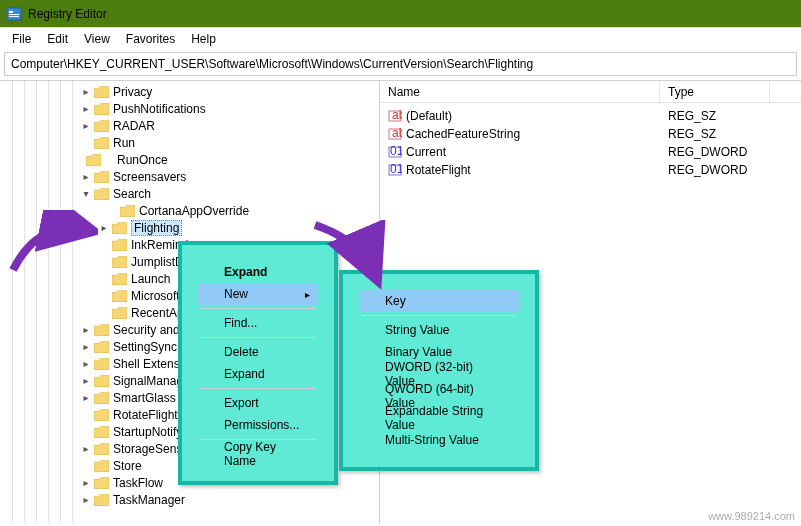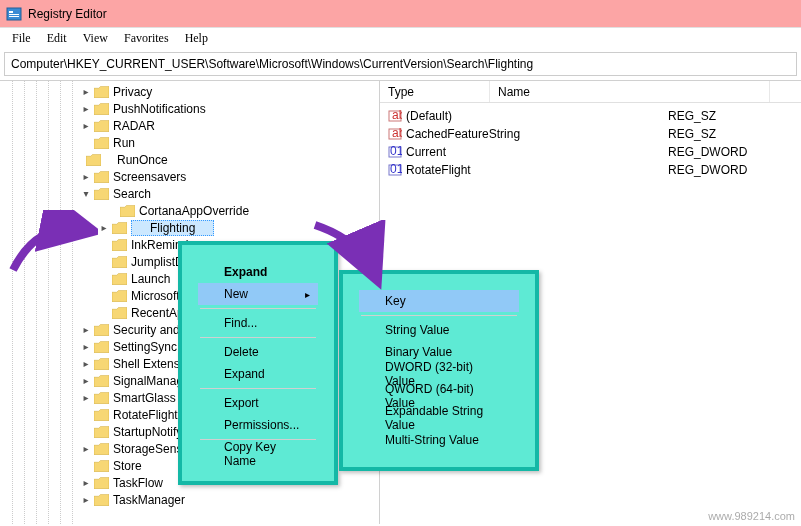--- a/index.html
+++ b/index.html
@@ -1,39 +1,39 @@
 <!DOCTYPE html>
 <html><head>
 <meta charset="utf-8">
 <style>
   * { box-sizing: border-box; font-family: "Segoe UI", Tahoma, sans-serif; font-size: 12px; }
   body { margin: 0; padding: 0; background: #fff; width: 801px; height: 526px; overflow: hidden; position: relative; }
-  .titlebar { height: 28px; background: #fca5a5; border-bottom: 1px solid #e0e0e0; display: flex; align-items: center; padding: 0 6px; }
+  .titlebar { height: 28px; background: #4d7c0f; border-bottom: 1px solid #e0e0e0; display: flex; align-items: center; padding: 0 6px; }
   .titlebar .app-icon { width: 16px; height: 16px; margin-right: 6px; }
   .titlebar .title { font-size: 12px; color: #000; }
   .menubar { height: 22px; display: flex; align-items: center; padding: 0 4px; border-bottom: 1px solid #fff; }
-  .menubar .mi { padding: 2px 8px; cursor: default; font-family: Liberation Serif, serif; }
+  .menubar .mi { padding: 2px 8px; cursor: default; }
   .addressbar { height: 24px; border: 1px solid #ccc; margin: 2px 4px 4px 4px; display: flex; align-items: center; padding: 8px 6px; font-size: 12px; color: #000; }
   .content { display: flex; height: calc(526px - 28px - 22px - 32px); border-top: 1px solid #d0d0d0; }
   .tree-pane { width: 380px; overflow: hidden; border-right: 1px solid #d0d0d0; position: relative; padding-top: 2px; }
   .list-pane { flex: 1; position: relative; }
   .list-header { display: flex; border-bottom: 1px solid #e0e0e0; height: 22px; align-items: center; }
   .list-header .col { padding: 0 8px; font-size: 12px; border-right: 1px solid #e8e8e8; height: 100%; display: flex; align-items: center; }
   .list-body { padding-top: 4px; }
   .list-row { display: flex; height: 18px; align-items: center; }
   .list-row .col { padding: 0 8px; font-size: 12px; display: flex; align-items: center; }
   .col-name { width: 280px; }
   .col-type { width: 110px; }
   .val-icon { width: 14px; height: 14px; margin-right: 4px; display: inline-block; }
   .tree-row { display: flex; align-items: center; height: 17px; white-space: nowrap; }
   .tree-row .tgl { width: 12px; text-align: center; color: #555; font-size: 10px; cursor: default; }
   .tree-row .tgl.empty { visibility: hidden; }
   .folder-icon { width: 15px; height: 12px; margin: 0 4px 0 2px; }
   .tree-row .lbl { font-size: 12px; }
-  .tree-row.selected .lbl { background: #cce8ff; border: 1px dotted #3399ff; padding: 0 18px; }
+  .tree-row.selected .lbl { background: #cce8ff; border: 1px dotted #3399ff; padding: 0 2px; }
   
   .ctx-menu { position: absolute; background: #5eead4; border: 4px solid #14b8a6; box-shadow: 2px 2px 4px rgba(0,0,0,0.25); z-index: 100; padding: 16px; }
   .ctx-item { height: 22px; display: flex; align-items: center; padding: 0 30px 0 26px; font-size: 12px; position: relative; cursor: default; }
   .ctx-item.hl { background: #91c9f7; }
   .ctx-item .arrow { position: absolute; right: 8px; font-size: 10px; }
   .ctx-sep { height: 1px; background: #d0d0d0; margin: 3px 2px; }
   
   .call-arrow { position: absolute; z-index: 200; pointer-events: none; }
   
   .watermark { position: absolute; right: 6px; bottom: 4px; font-size: 11px; color: rgba(0,0,0,0.35); z-index: 5; }
@@ -244,22 +244,22 @@
       <div class="tree-row" style="padding-left: 80px;">
         <span class="tgl ">▸</span>
         <svg class="folder-icon" viewBox="0 0 16 12">
           <path d="M0,2 L5,2 L7,0 L16,0 L16,12 L0,12 Z" fill="#f7d774" stroke="#c9a32e" stroke-width="0.5"></path>
         </svg>
         <span class="lbl">TaskManager</span>
       </div>
     </div>
   <div class="list-pane">
     <div class="list-header">
+      <div class="col col-name">Name</div>
       <div class="col col-type">Type</div>
-      <div class="col col-name">Name</div>
     </div>
     <div class="list-body" id="list-body">
         <div class="list-row">
           <div class="col col-name">
             <svg class="val-icon" viewBox="0 0 14 14">
               <rect x="1" y="2" width="12" height="10" fill="#fff" stroke="#c77"></rect>
               <text x="4" y="10" font-size="8" fill="#c33">ab</text>
             </svg>
             <span>(Default)</span>
           </div>

